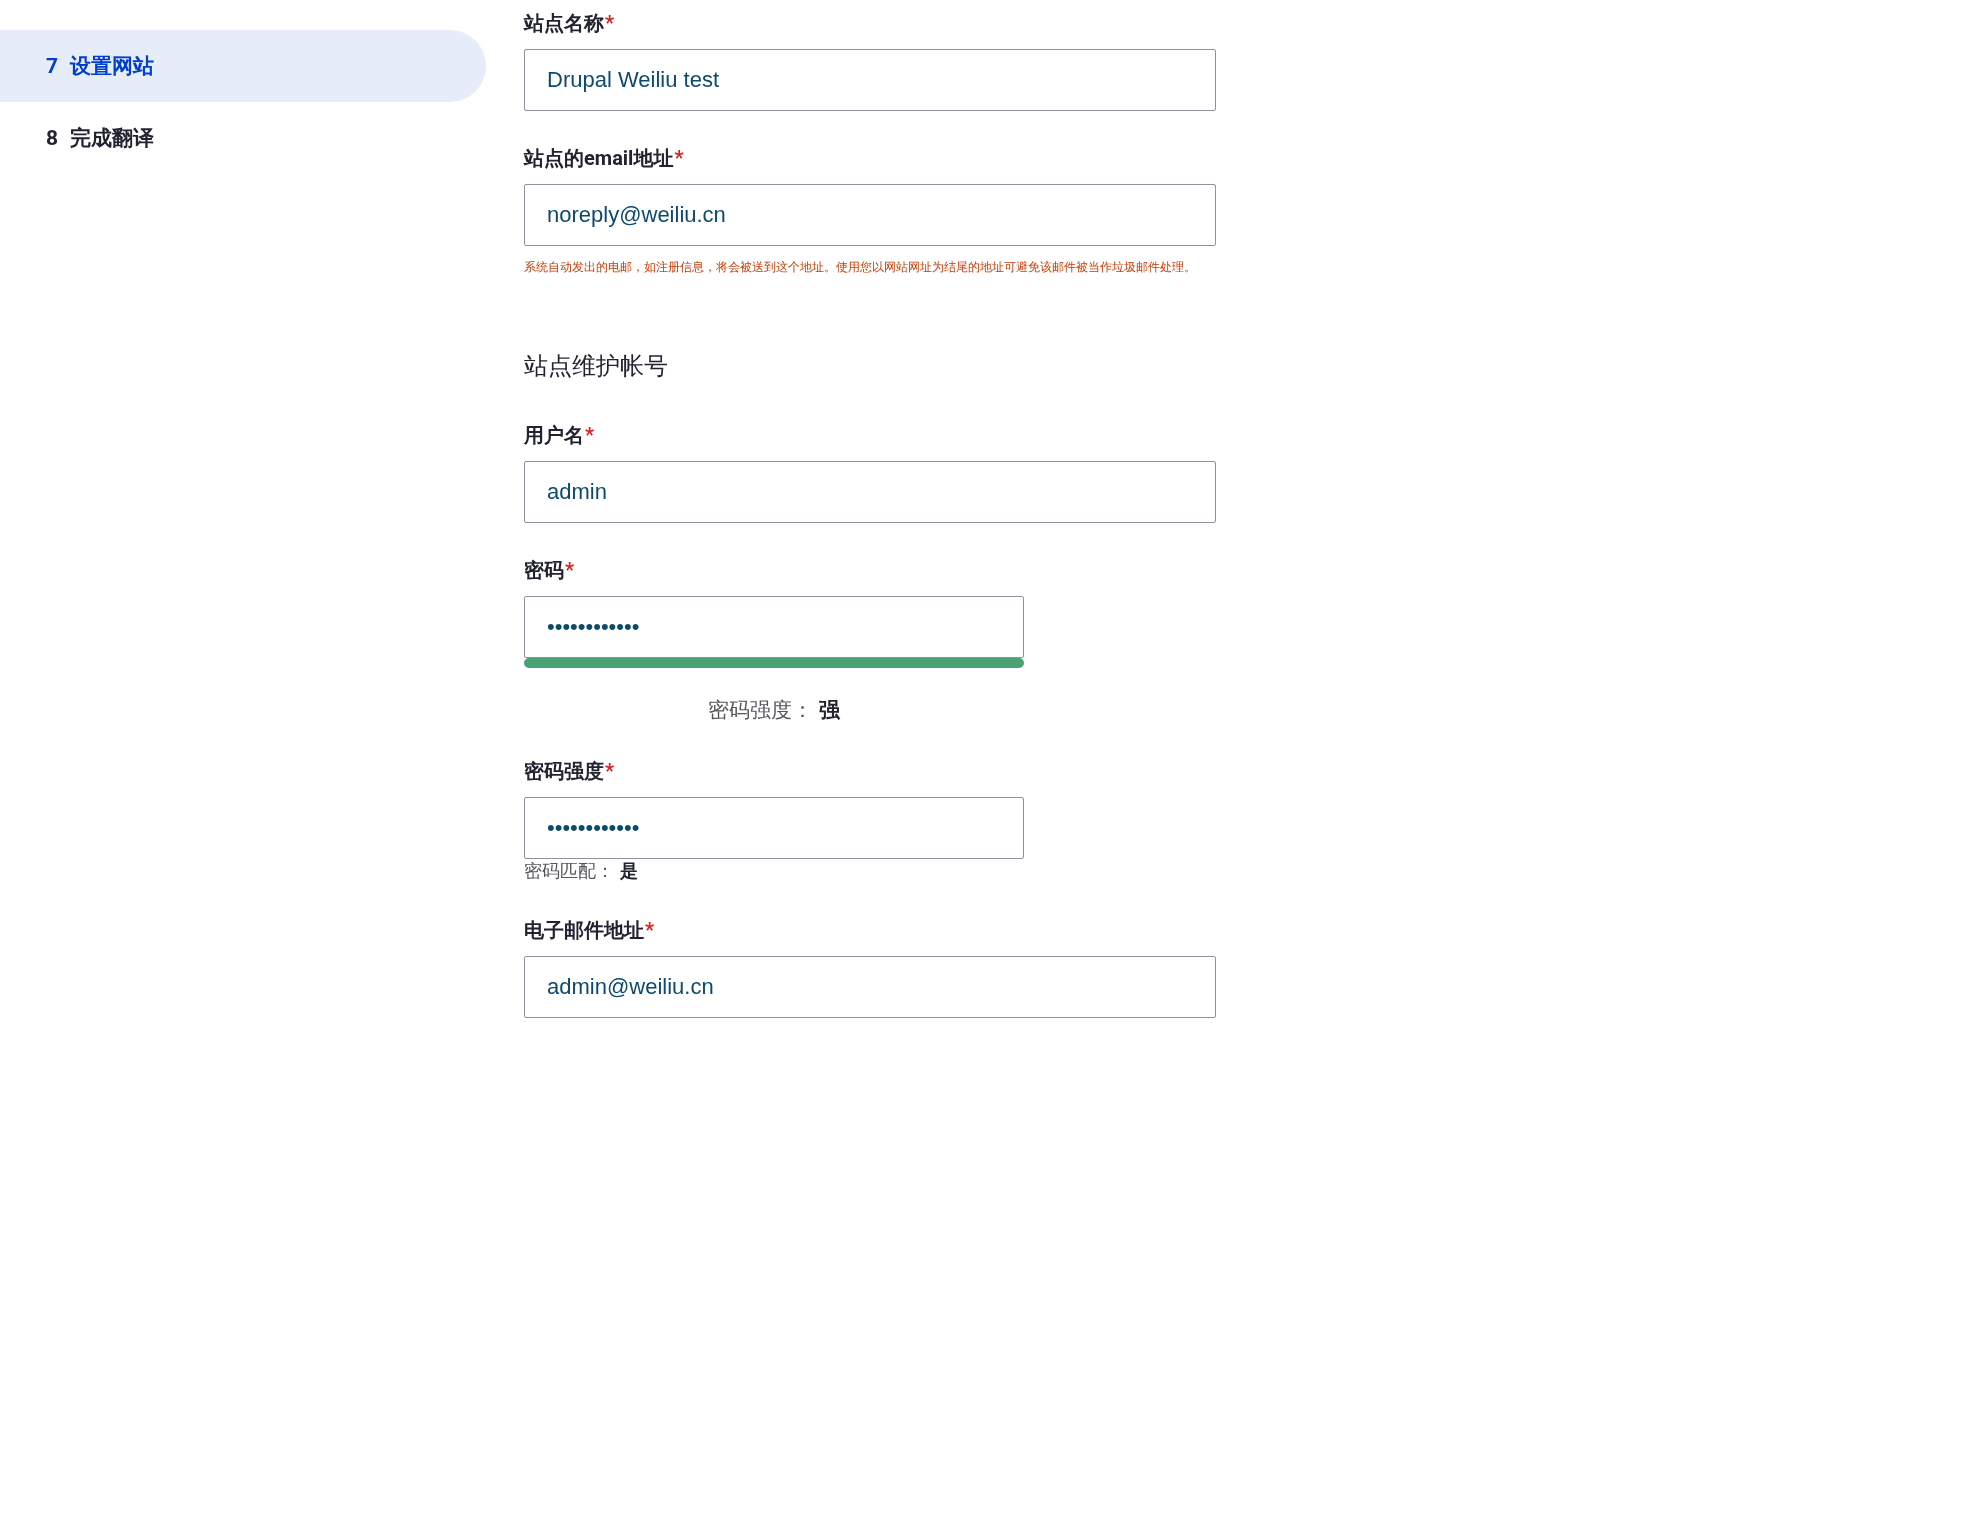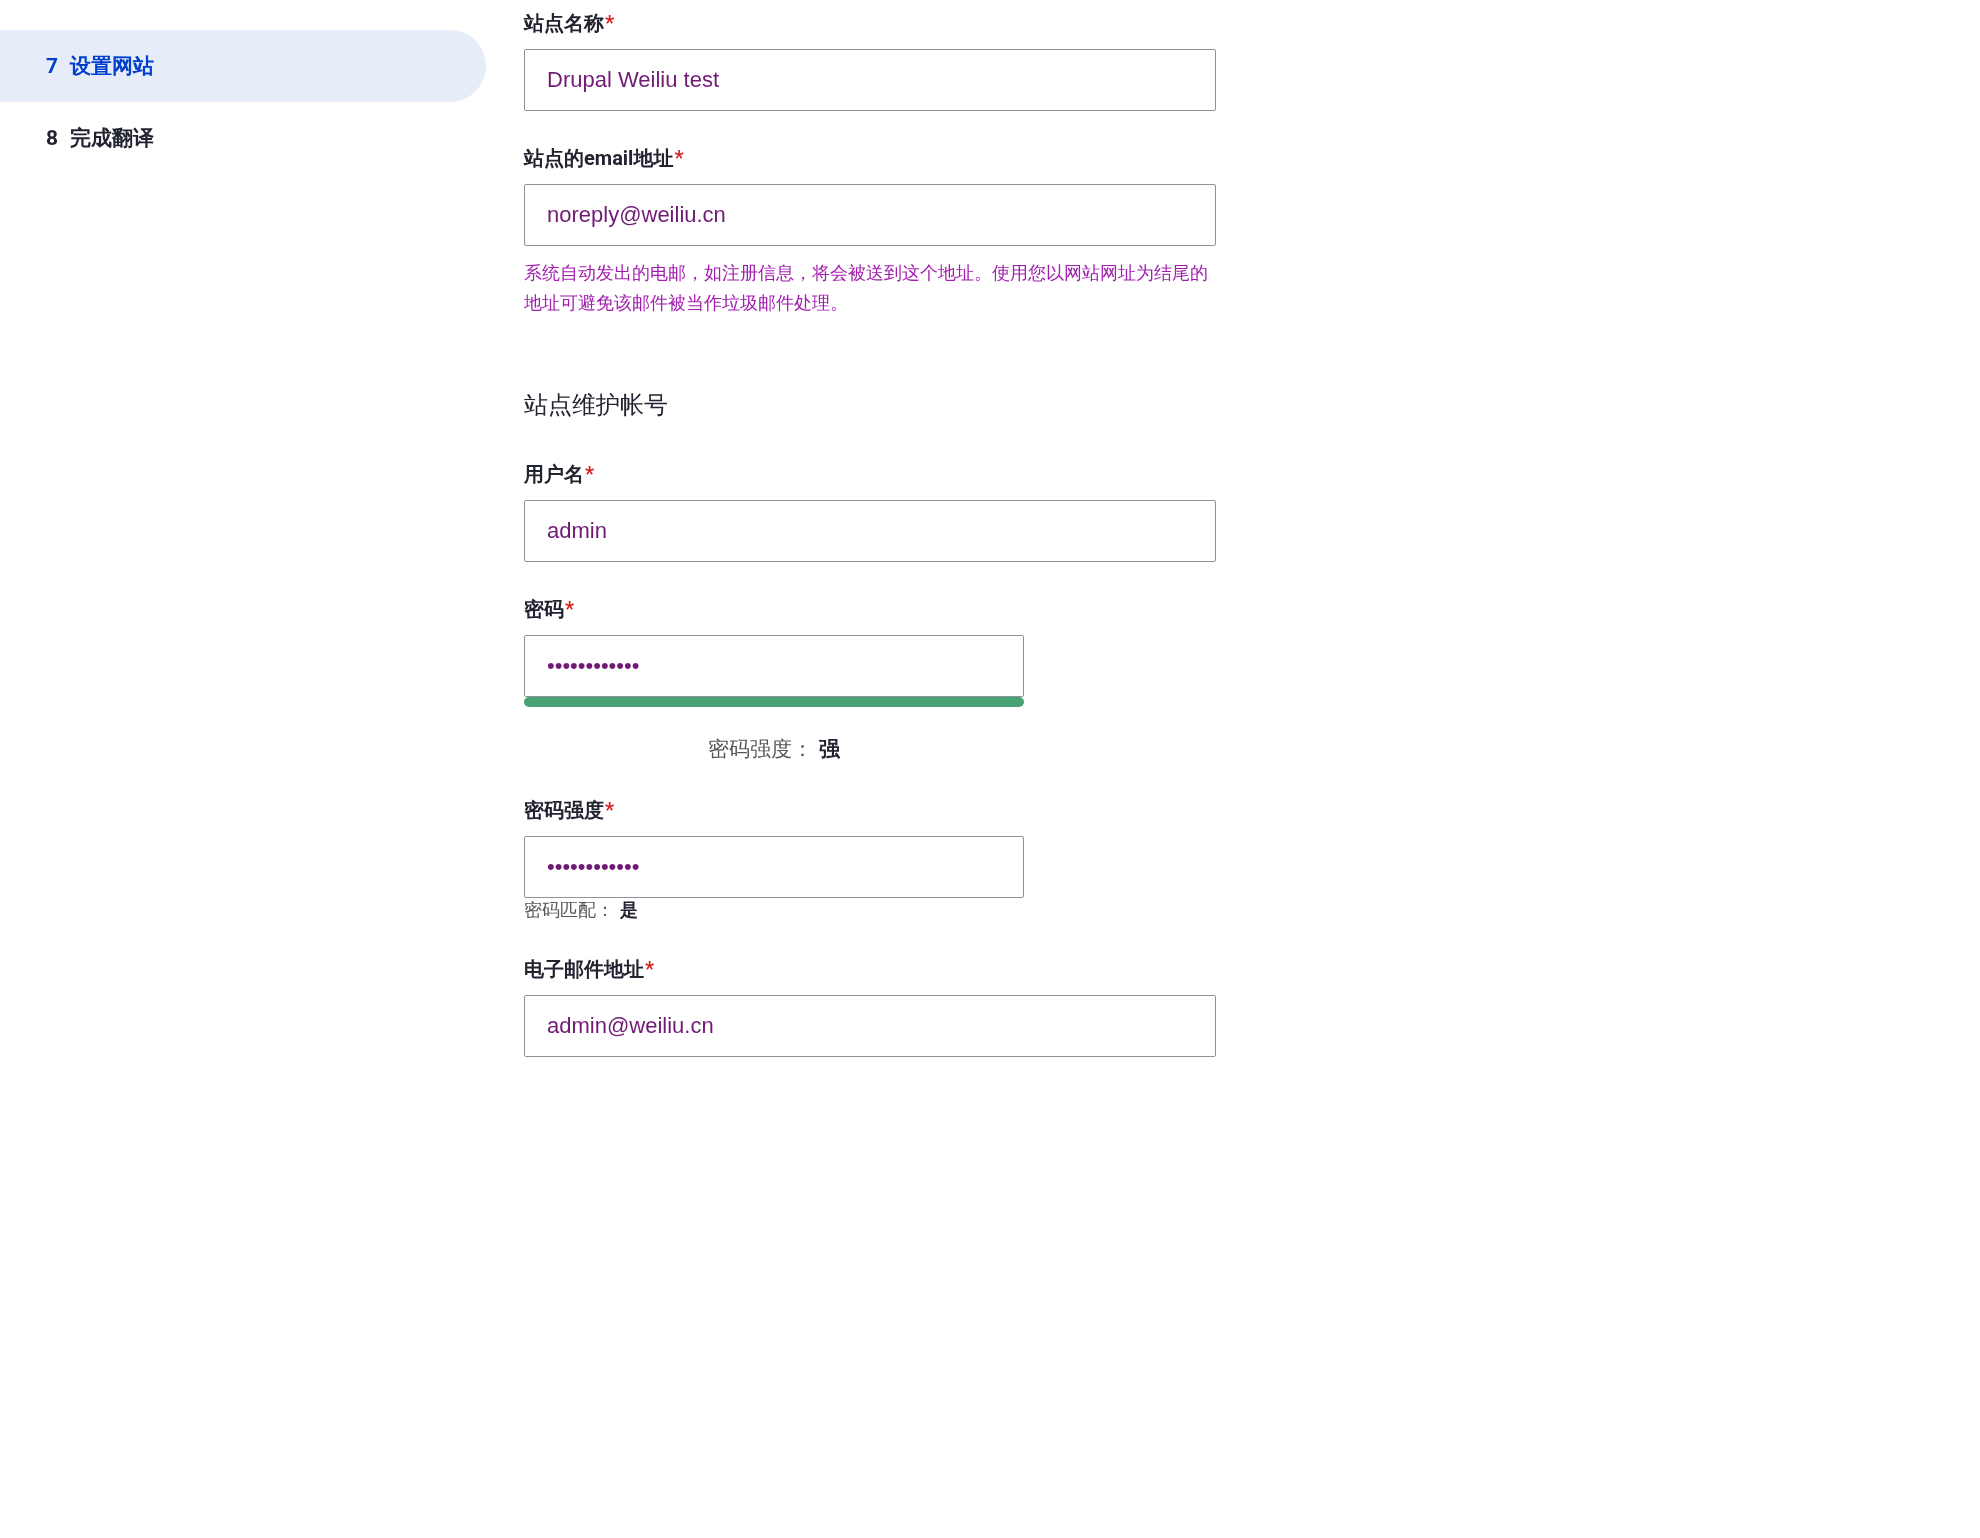--- a/index.html
+++ b/index.html
@@ -78,34 +78,34 @@
       color: #d72222;
       font-weight: 700;
       margin-left: 1px;
     }
 
     .form-input {
       width: 100%;
       height: 62px;
       padding: 0 22px;
       font-size: 22px;
-      color: #701a75;
+      color: #0c4a6e;
       background: #ffffff;
       border: 1px solid #8e929c;
       border-radius: 2px;
       outline: none;
     }
 
     .form-input.narrow {
       max-width: 500px;
     }
 
     .help-text {
-      font-size: 18px;
-      color: #a21caf;
+      font-size: 12px;
+      color: #c2410c;
       line-height: 1.65;
       margin-top: 12px;
     }
 
     .section-heading {
       font-size: 24px;
       font-weight: 400;
       color: #222330;
       margin-top: 72px;
       margin-bottom: 40px;

